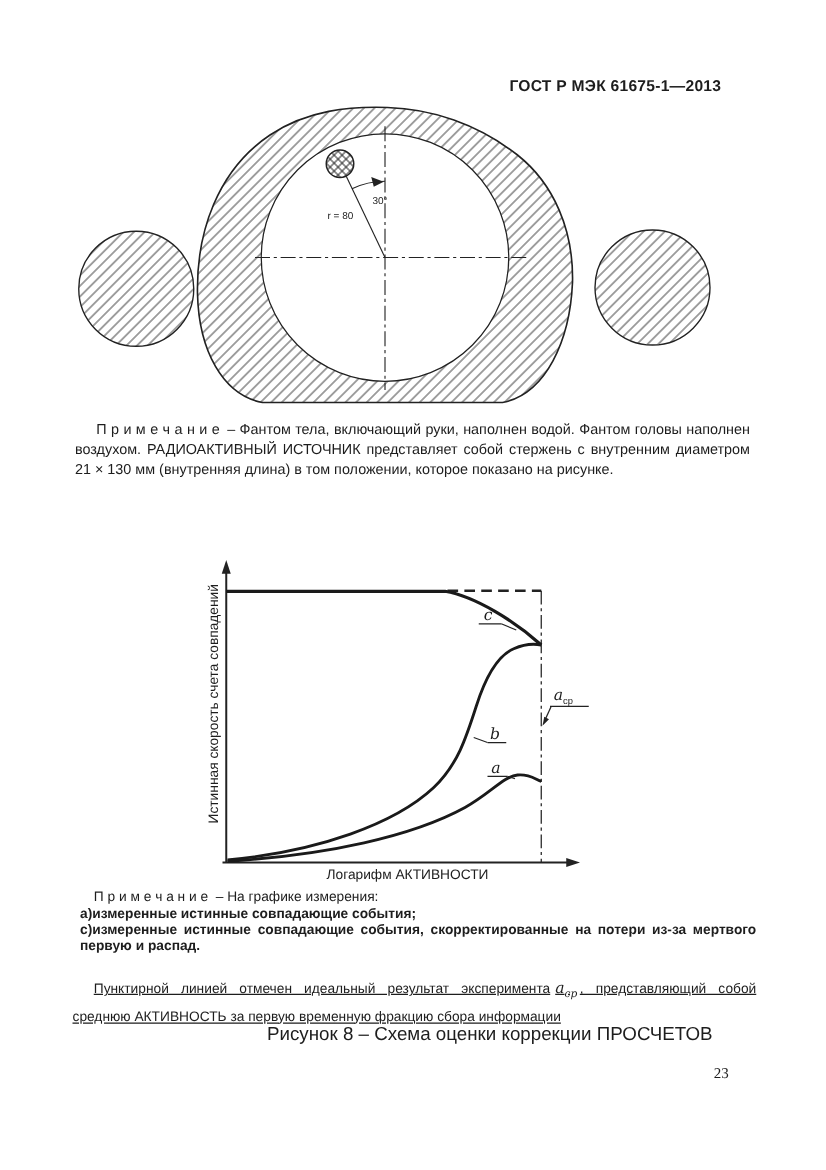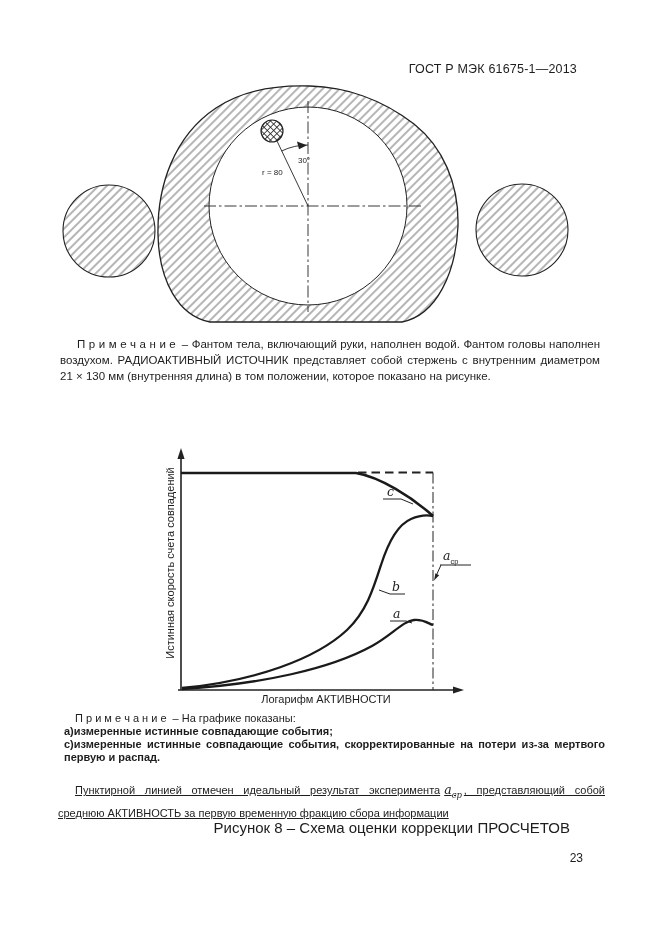--- a/index.html
+++ b/index.html
@@ -1,37 +1,37 @@
 <!DOCTYPE html>
 <html><head>
 <meta charset="utf-8">
 <style>
   html,body{margin:0;padding:0;background:#ffffff;}
   .page{
     position:relative;width:661px;height:936px;background:#fff;
     font-family:"Liberation Sans",sans-serif;color:#1d1d1d;overflow:hidden;
   }
   .abs{position:absolute;}
-  .doc-code{top:62px;right:84px;font-size:12.5px;font-weight:normal;letter-spacing:.2px;}
+  .doc-code{top:62px;right:84px;font-size:12.5px;font-weight:bold;letter-spacing:.2px;}
   .fig-svg{position:absolute;left:0;}
   #fig7-svg{top:82px;width:661px;height:252px;}
   #fig8-svg{top:443px;width:661px;height:268px;}
   .note1{left:60px;top:336px;width:540px;font-size:11.5px;line-height:16px;text-align:justify;text-indent:17px;margin:0;}
   .note-body{margin-left:6px;}
   .caption7{left:60px;top:397px;width:540px;text-align:center;font-size:11.5px;line-height:15.5px;}
   .note2{left:58px;top:712px;width:547px;font-size:11px;line-height:13px;}
   .note2 p{margin:0;text-align:justify;}
   .n2-head{text-indent:17px;}
   .n2-item{padding-left:6px;font-weight:bold;}
   .para-f{left:58px;top:781px;width:547px;font-size:11px;line-height:18px;text-align:justify;text-indent:17px;margin:0;text-decoration:underline;}
   .formula{font-family:"DejaVu Serif",serif;font-style:italic;font-size:12.5px;margin-left:4px;}
   .formula sub{font-size:8.5px;font-style:italic;}
   .after-f{margin-left:2px;}
   .caption8{left:30px;top:819px;width:540px;text-align:right;font-size:15px;}
-  .pagenum{top:851px;right:78px;font-size:12px;}
+  .pagenum{top:851px;right:78px;font-size:12px;font-family:Liberation Serif, serif;}
   svg text{font-family:"Liberation Sans",sans-serif;fill:#1d1d1d;}
   .curve-lab{font-family:"DejaVu Serif",serif;font-style:italic;font-size:12.5px;}
 </style>
 </head>
 <body>
 
 <div class="page">
 
   <div class="abs doc-code">ГОСТ Р МЭК 61675-1—2013</div>
 
@@ -98,21 +98,21 @@
     <text x="443" y="560"><tspan class="curve-lab">a</tspan><tspan dy="3.5" font-size="7.5">ср</tspan></text>
     <line x1="440" y1="565" x2="471" y2="565" stroke="#222" stroke-width="1"></line>
     <line x1="441" y1="565" x2="436" y2="576" stroke="#222" stroke-width="1"></line>
     <polygon points="434,580.5 439.2,575.3 435.4,573.3" fill="#222"></polygon>
 
     <text transform="translate(174 563) rotate(-90)" text-anchor="middle" font-size="11">Истинная скорость счета совпадений</text>
     <text x="326" y="703" text-anchor="middle" font-size="11">Логарифм АКТИВНОСТИ</text>
   </svg>
 
   <div class="abs note2">
-    <p class="n2-head"><span>П р и м е ч а н и е</span><span class="note-body">– На графике показаны:</span></p>
+    <p class="n2-head"><span>П р и м е ч а н и е</span><span class="note-body">– На графике измерения:</span></p>
     <p class="n2-item">a)измеренные истинные совпадающие события;</p>
     <p class="n2-item">с)измеренные истинные совпадающие события, скорректированные на потери из-за мертвого первую и распад.</p>
   </div>
 
   <p class="abs para-f"><span>Пунктирной линией отмечен идеальный результат эксперимента</span><span class="formula"><span>a</span><sub>ср</sub></span><span class="after-f">, представляющий собой среднюю АКТИВНОСТЬ за первую временную фракцию сбора информации</span></p>
 
   <div class="abs caption8">Рисунок 8 – Схема оценки коррекции ПРОСЧЕТОВ</div>
 
   <div class="abs pagenum">23</div>
 

